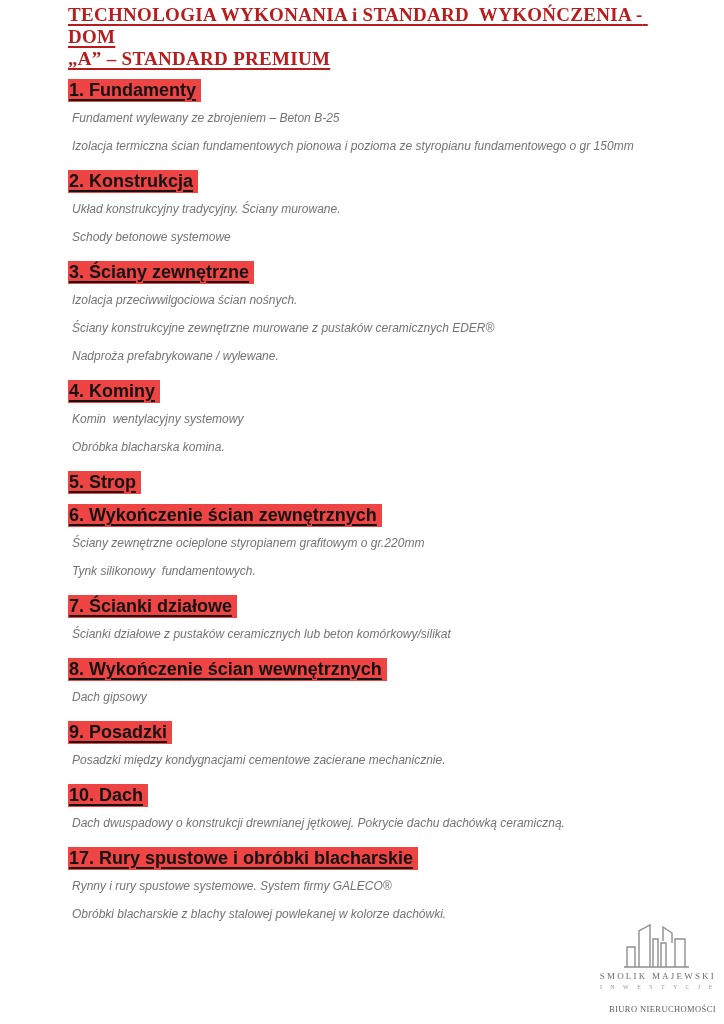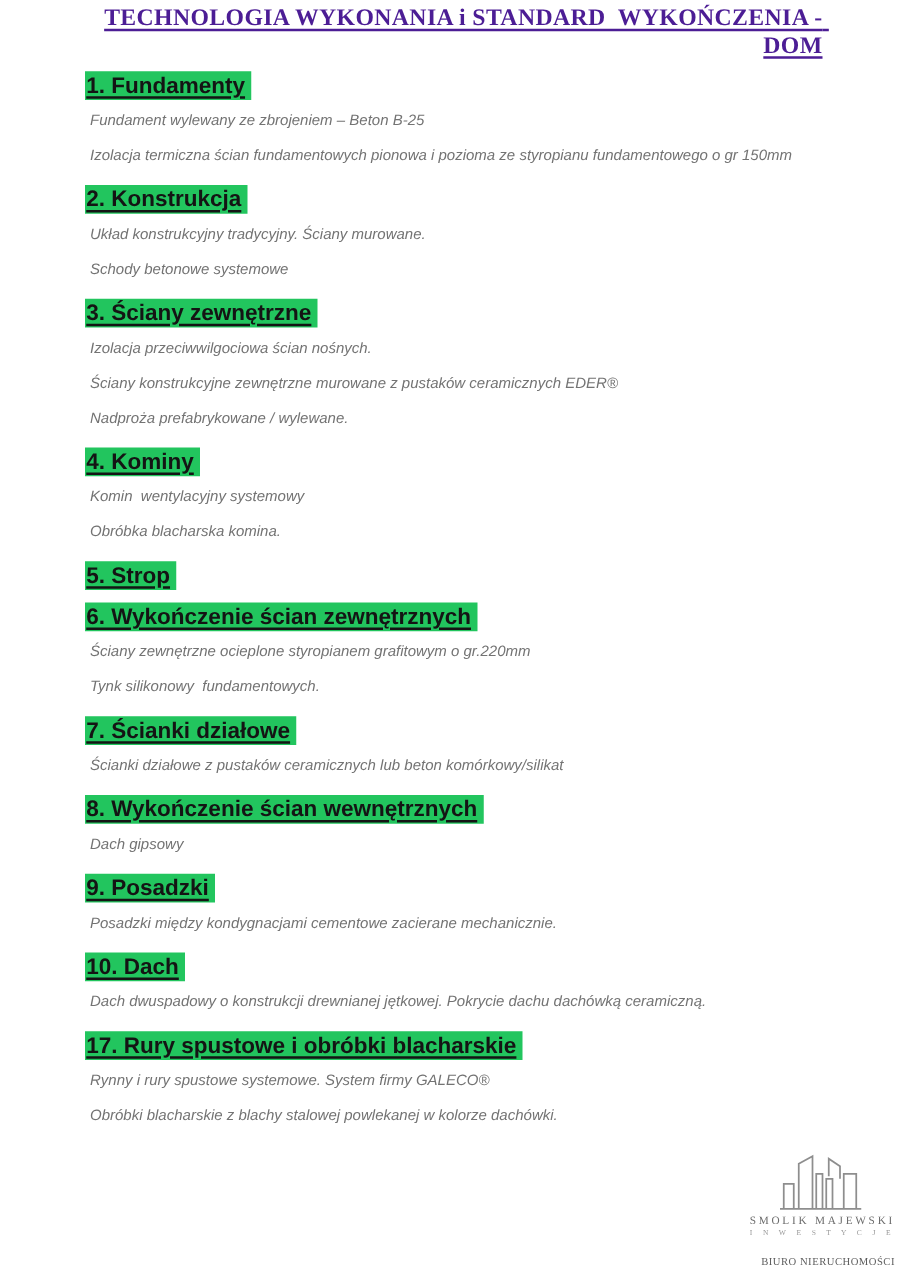--- a/index.html
+++ b/index.html
@@ -13,44 +13,44 @@
     height: 1024px;
     background: #ffffff;
     box-sizing: border-box;
     padding: 4px 66px 0 68px;
     overflow: hidden;
     font-family: "Liberation Sans", sans-serif;
     color: #1c1c1c;
   }
   .doc-title {
     margin: 0 0 10px 0;
-    text-align: right;
+    text-align: left;
     font-family: "Liberation Serif", serif;
     font-weight: bold;
     font-size: 19px;
     line-height: 22px;
-    color: #4c1d95;
+    color: #b91c1c;
   }
   .doc-title .tline {
     display: block;
     text-decoration: underline;
     text-decoration-thickness: 2px;
     text-underline-offset: 3px;
     white-space: pre-wrap;
     letter-spacing: 0.3px;
   }
   section h2 {
     margin: 13px 0 6px 0;
     font-size: 18px;
     line-height: 20px;
     font-weight: bold;
   }
   section:first-of-type h2 { margin-top: 6px; }
   section h2 mark {
-    background: #22c55e;
+    background: #ef4444;
     color: #141414;
     padding: 1px 5px 2px 1px;
     text-decoration: underline;
     text-decoration-thickness: 2px;
     text-underline-offset: 3px;
   }
   section p {
     margin: 4px;
     font-style: italic;
     font-size: 12px;
@@ -95,20 +95,21 @@
     white-space: nowrap;
   }
 </style>
 </head>
 <body>
 
 <div class="page">
 
   <h1 class="doc-title">
     <span class="tline">TECHNOLOGIA WYKONANIA i STANDARD  WYKOŃCZENIA - DOM</span>
+    <span class="tline">„A” – STANDARD PREMIUM</span>
   </h1>
 
   <section>
     <h2><mark>1. Fundamenty</mark></h2>
     <p>Fundament wylewany ze zbrojeniem – Beton B-25</p>
     <p class="justify">Izolacja termiczna ścian fundamentowych pionowa i pozioma ze styropianu fundamentowego o gr 150mm</p>
   </section>
 
   <section>
     <h2><mark>2. Konstrukcja</mark></h2>

